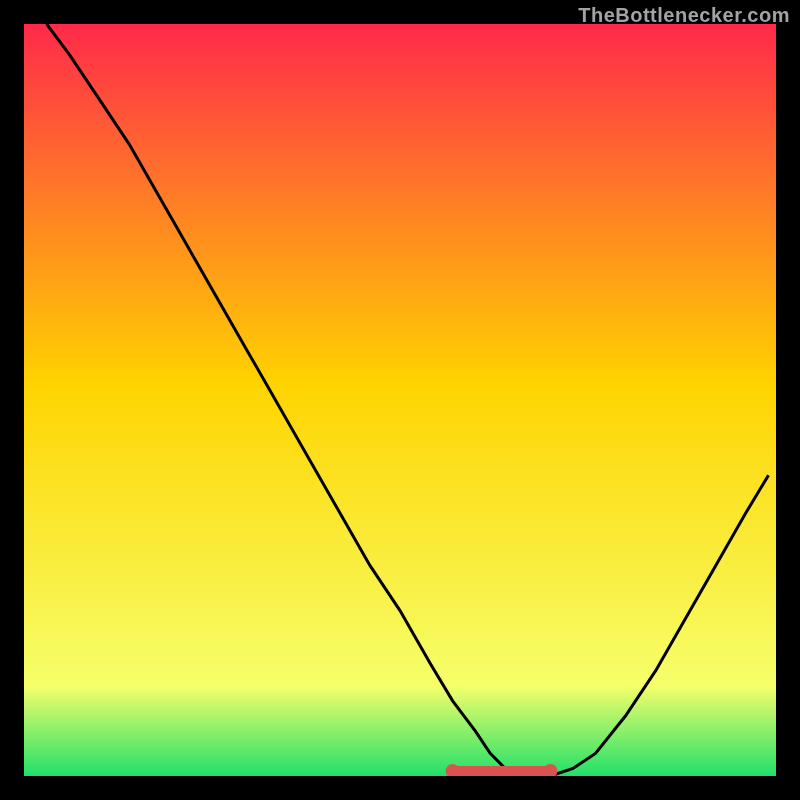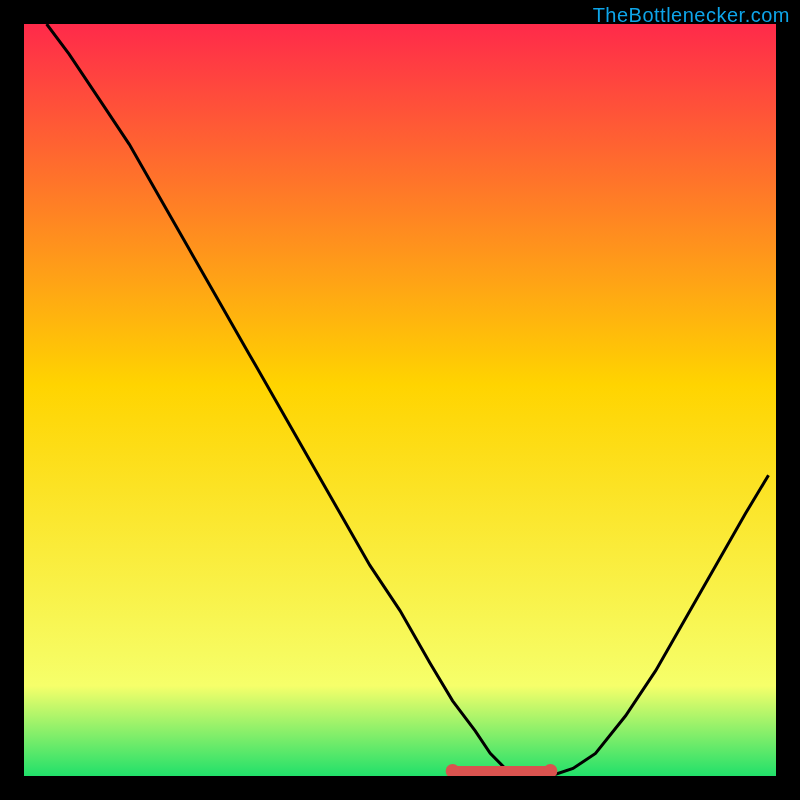--- a/index.html
+++ b/index.html
@@ -8,23 +8,23 @@
     width: 800px;
     height: 800px;
     background: #000;
     font-family: Arial, Helvetica, sans-serif;
     position: relative;
   }
   .watermark {
     position: absolute;
     top: 4px;
     right: 10px;
-    color: #0ea5e9;
+    color: #a3a3a3;
     font-size: 20px;
-    font-weight: normal;
+    font-weight: bold;
     letter-spacing: 0.5px;
     z-index: 10;
   }
   .frame {
     position: absolute;
     top: 24px;
     left: 24px;
     width: 752px;
     height: 752px;
     background: #000;

